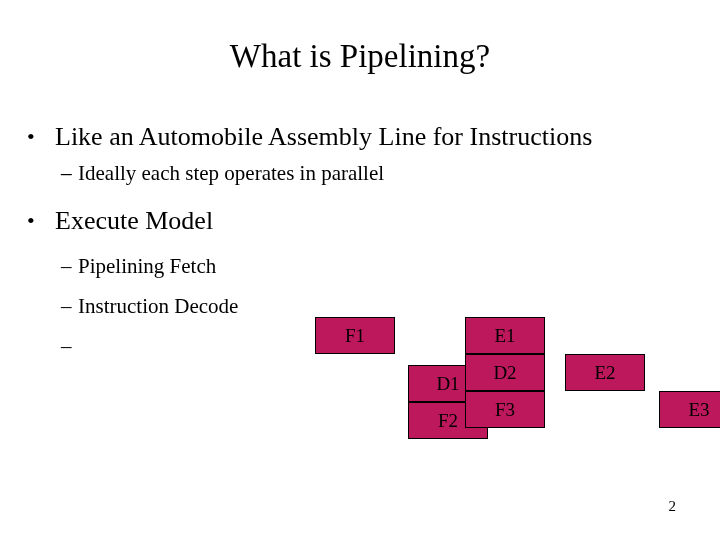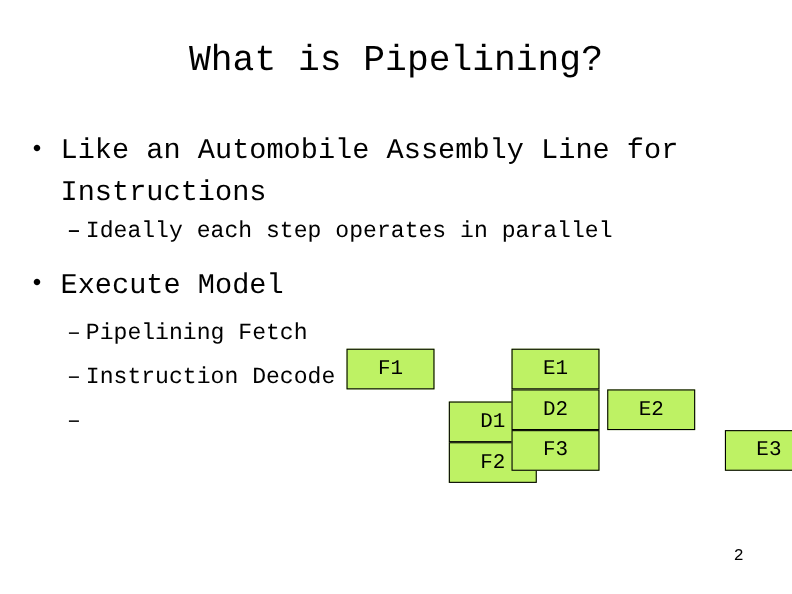--- a/index.html
+++ b/index.html
@@ -12,21 +12,20 @@
     background: #ffffff;
     font-family: "Liberation Serif", "DejaVu Serif", serif;
     color: #000000;
     overflow: hidden;
   }
   .slide {
     position: relative;
     width: 720px;
     height: 540px;
     background: #ffffff;
-    font-family: Liberation Mono, monospace;
   }
 
   
   .slide-title {
     position: absolute;
     top: 36px;
     left: 0;
     width: 720px;
     text-align: center;
     font-size: 33px;
@@ -103,32 +102,32 @@
   }
   .pipe-cell {
     position: absolute;
     box-sizing: border-box;
     border: 1px solid #000000;
     width: 80px;
     height: 37px;
     line-height: 35px;
     text-align: center;
     font-size: 19px;
-    background: #bef264;
+    background: #be185d;
     color: #000000;
   }
   
   .r0 { top: 0px; }
   .r1 { top: 37px; }
   .r2 { top: 74px; }
   
   .c0 { left: 0px; }
   .c1 { left: 93px; margin-top: 48px; }
   .c2 { left: 150px; }
-  .c3 { left: 237px; }
+  .c3 { left: 250px; }
   .c4 { left: 316px; margin-left: 28px; }
 
   
   .page-number {
     position: absolute;
     right: 44px;
     bottom: 25px;
     font-size: 15px;
     line-height: 18px;
     color: #000000;

